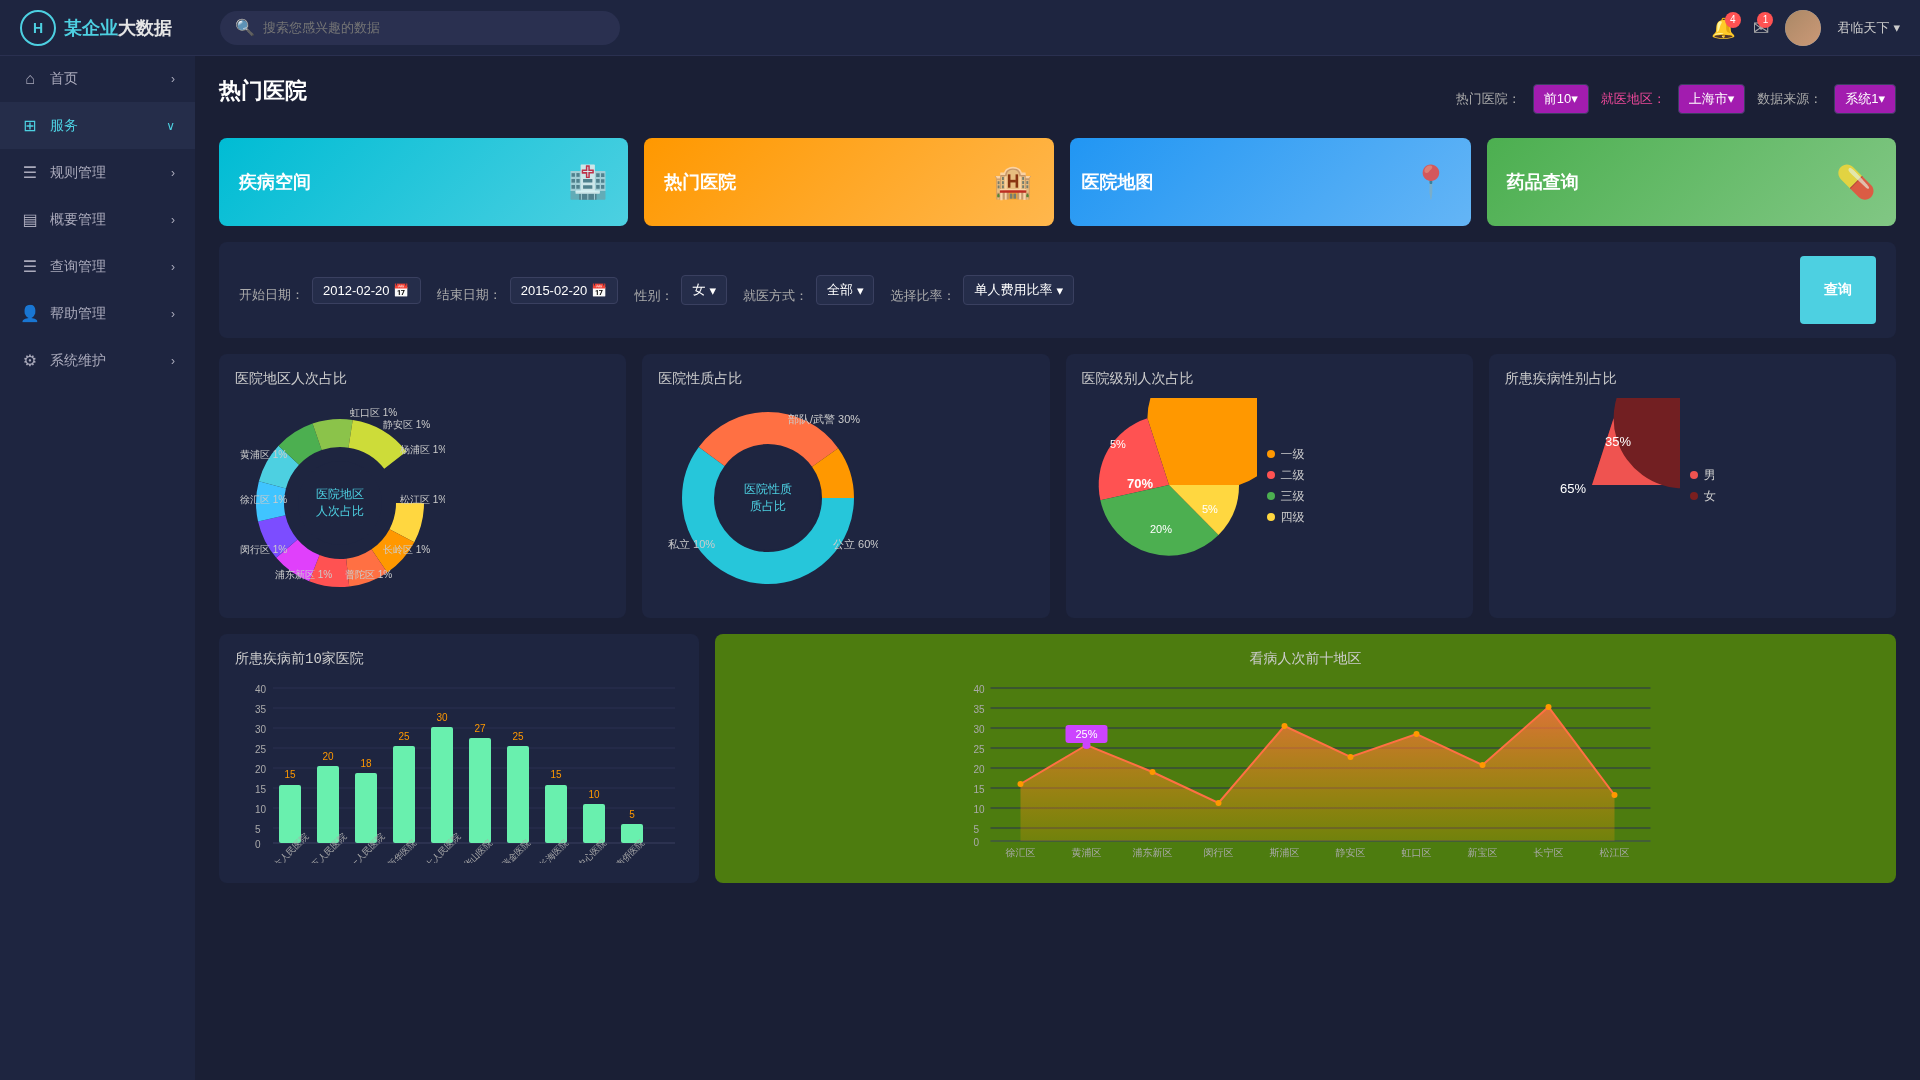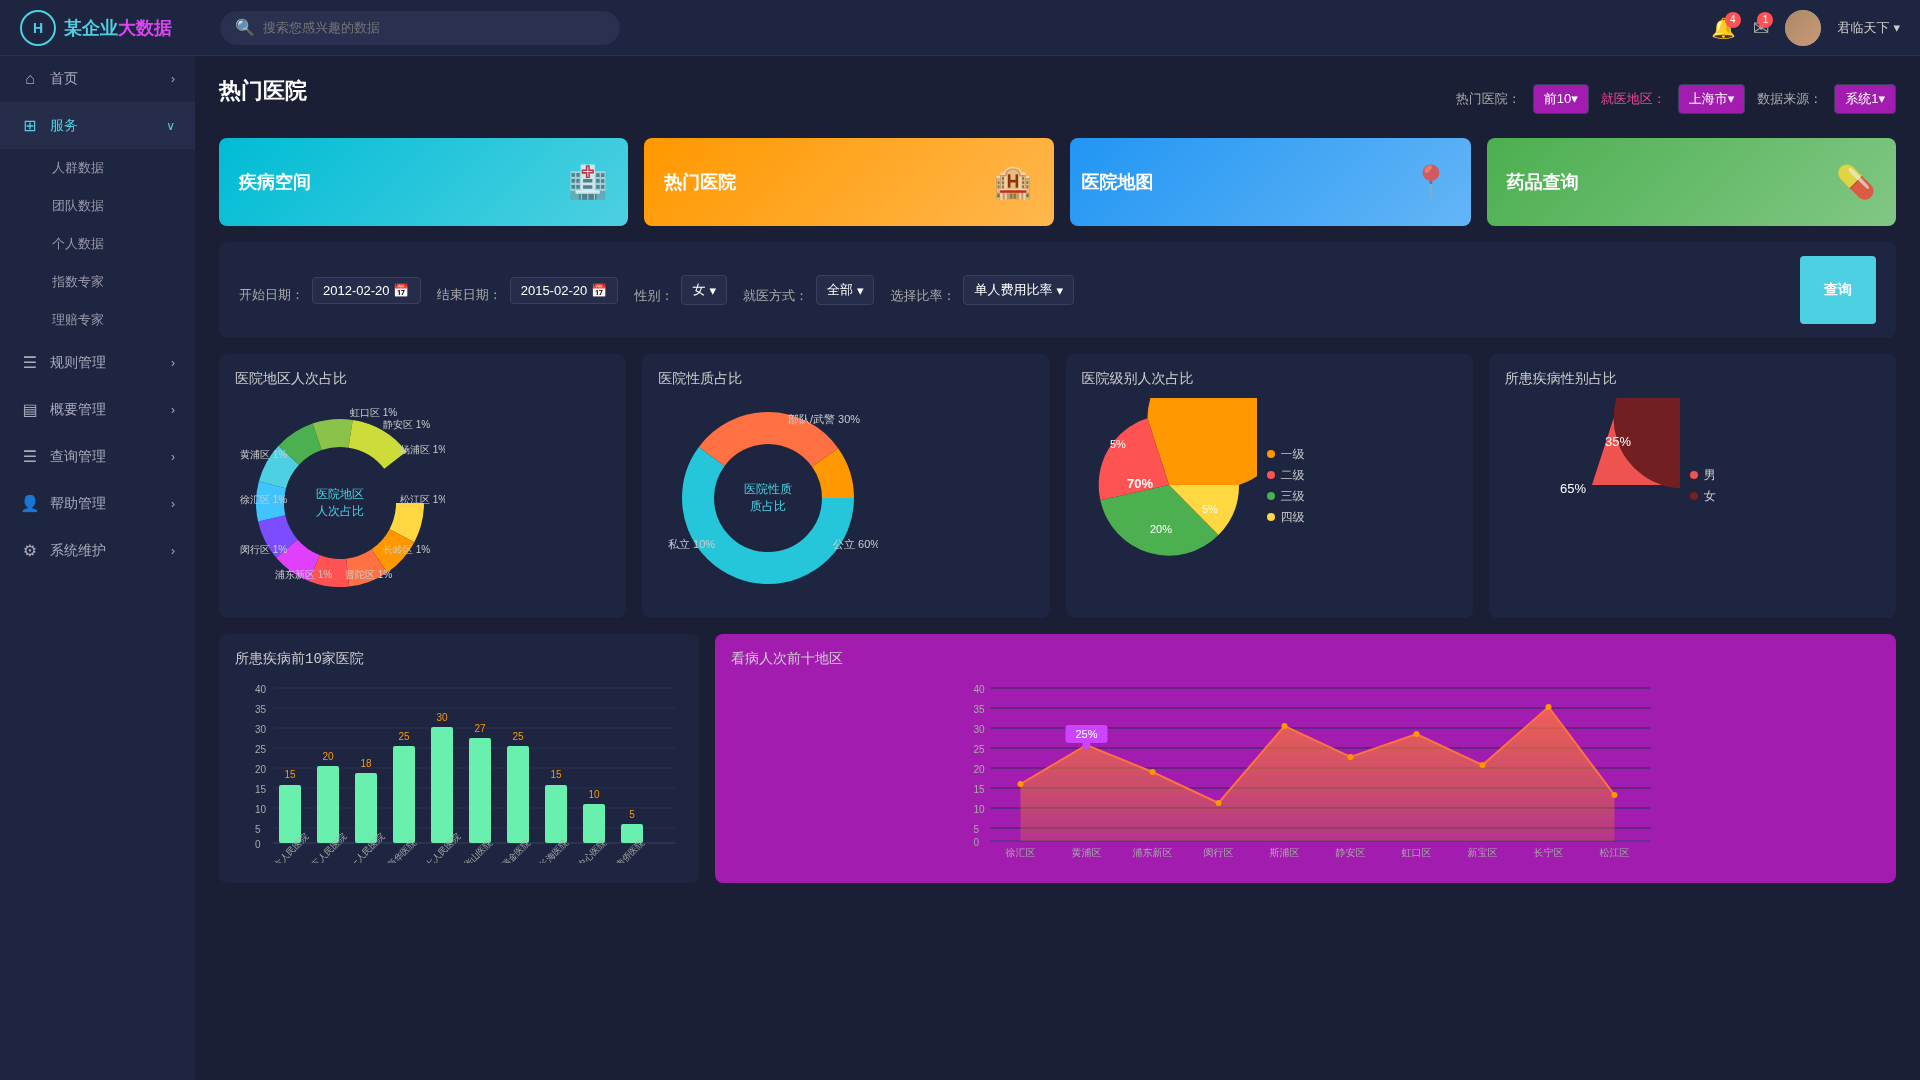--- a/index.html
+++ b/index.html
@@ -55,38 +55,38 @@
 
     
     .charts-row { display: flex; gap: 16px; margin-bottom: 16px; }
     .chart-card { background: #1e2540; border-radius: 8px; padding: 16px; }
     .chart-title { font-size: 14px; color: #ccc; margin-bottom: 10px; font-family: Liberation Mono, monospace; }
     .chart-card-sm { flex: 1; }
 
     
     .charts-row-bottom { display: flex; gap: 16px; }
     .chart-card-bottom-left { flex: 0 0 480px; background: #1e2540; border-radius: 8px; padding: 16px; }
-    .chart-card-bottom-right { flex: 1; background: #a21caf; border-radius: 8px; padding: 16px; }
+    .chart-card-bottom-right { flex: 1; background: #4d7c0f; border-radius: 8px; padding: 16px; text-align: center; }
 
     
     svg text { font-family: 'Microsoft YaHei', Arial, sans-serif; }
 
     
     .legend { display: flex; flex-direction: column; gap: 4px; justify-content: space-between; }
     .legend-item { display: flex; align-items: center; gap: 6px; font-size: 12px; color: #ccc; }
     .legend-dot { width: 8px; height: 8px; border-radius: 50%; flex-shrink: 0; }
   </style>
 </head>
 <body>
 
 <div class="header">
   <div class="logo">
     <div class="logo-icon">H</div>
     <div class="logo-text">
-      <span>某企业</span><span style="color:#d946ef">大数据</span>
+      <span>某企业</span><span style="color:#e5e5e5">大数据</span>
     </div>
   </div>
   <div class="search-bar">
     <span style="color:#888">🔍</span>
     <input type="text" placeholder="搜索您感兴趣的数据" style="">
   </div>
   <div class="header-right">
     <div class="notif-icon">
       🔔
       <span class="badge">4</span>
@@ -109,27 +109,20 @@
   <div class="sidebar">
     <div class="sidebar-item">
       <span class="sidebar-icon">⌂</span>
       <span>首页</span>
       <span class="chevron">›</span>
     </div>
     <div class="sidebar-item active" style="color:#4dd0e1;">
       <span class="sidebar-icon">⊞</span>
       <span>服务</span>
       <span class="chevron">∨</span>
-    </div>
-    <div class="sidebar-sub">
-      <div class="sidebar-sub-item">人群数据</div>
-      <div class="sidebar-sub-item">团队数据</div>
-      <div class="sidebar-sub-item">个人数据</div>
-      <div class="sidebar-sub-item">指数专家</div>
-      <div class="sidebar-sub-item">理赔专家</div>
     </div>
     <div class="sidebar-item">
       <span class="sidebar-icon">☰</span>
       <span>规则管理</span>
       <span class="chevron">›</span>
     </div>
     <div class="sidebar-item">
       <span class="sidebar-icon">▤</span>
       <span>概要管理</span>
       <span class="chevron">›</span>

